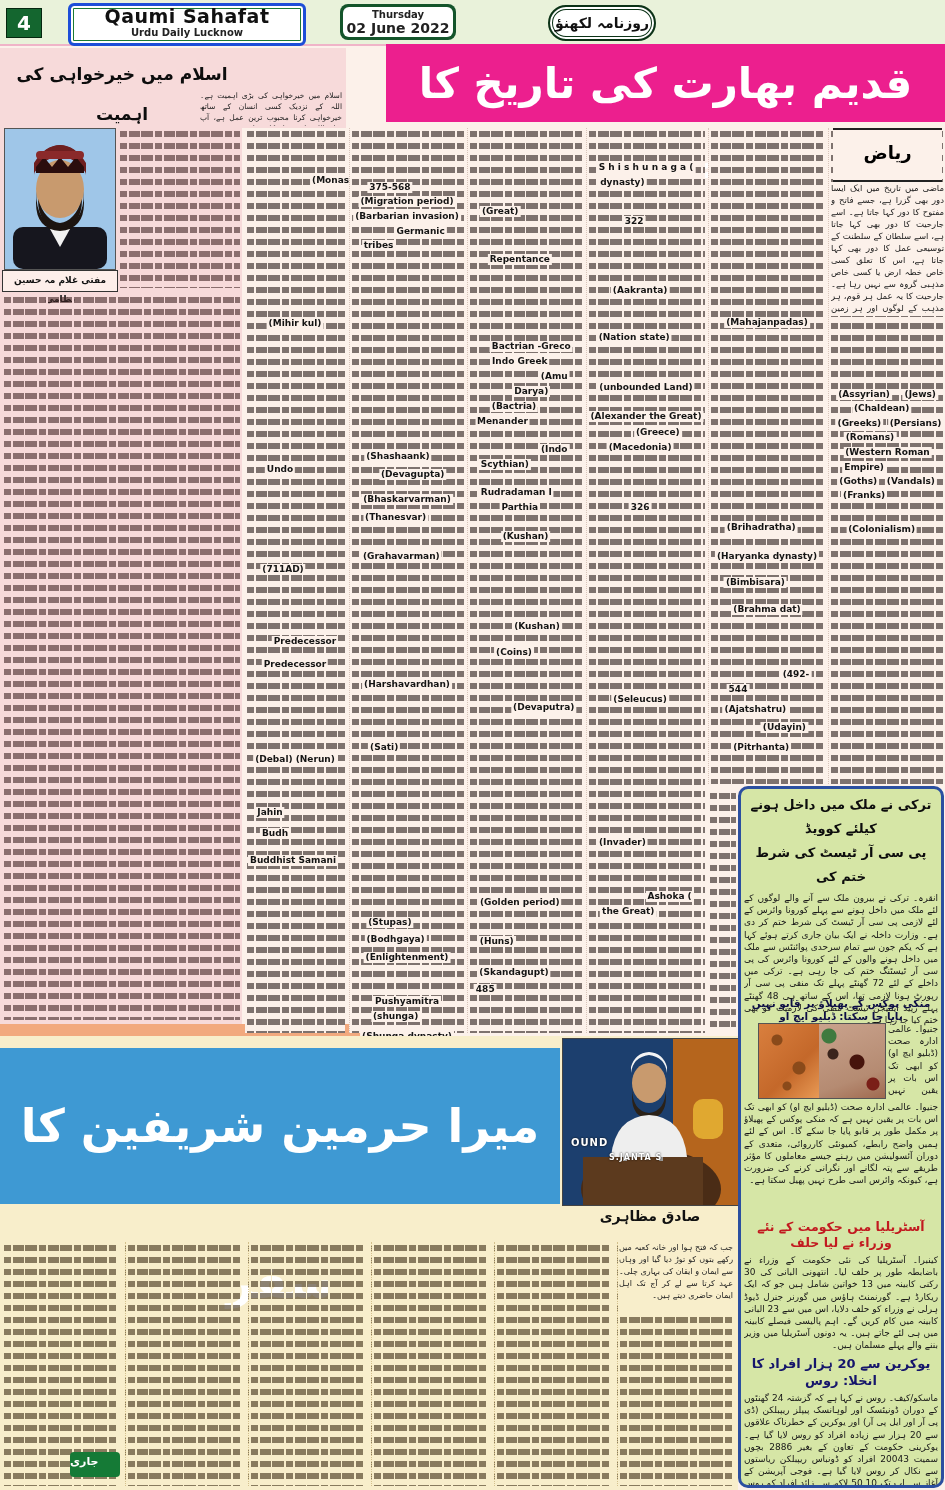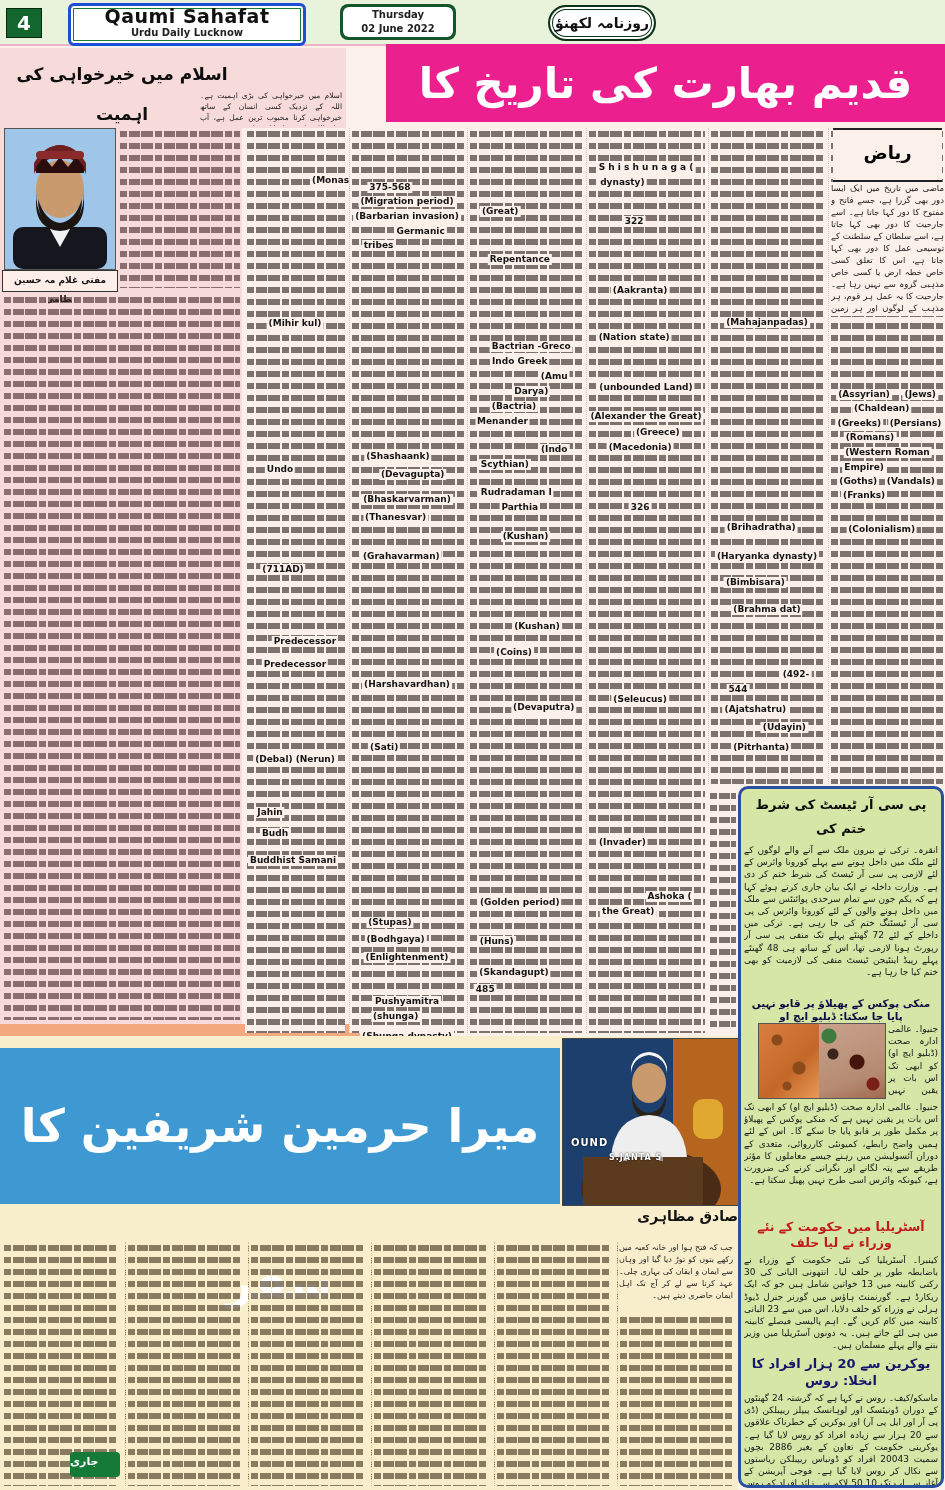--- a/index.html
+++ b/index.html
@@ -10,21 +10,21 @@
   .pagenum{position:absolute;left:6px;top:8px;width:34px;height:28px;background:#14662f;border:1px solid #05270f;
            color:#fff;font-weight:bold;font-size:20px;text-align:center;line-height:28px;}
   .masthead{position:absolute;left:68px;top:3px;width:232px;height:37px;background:#fff;border:3px solid #1d4ed8;
             border-radius:6px;box-shadow:inset 0 0 0 2px #fff, inset 0 0 0 3px #1a7a34;text-align:center;}
   .masthead .nm{font-weight:bold;font-size:19px;line-height:21px;color:#111;letter-spacing:.5px;}
   .masthead .sub{font-weight:bold;font-size:10px;line-height:11px;color:#222;}
   .datebox{position:absolute;left:340px;top:4px;width:116px;height:36px;background:#14552b;border-radius:8px;
            padding:3px;box-sizing:border-box;}
   .datebox .in{background:#fff;border-radius:6px;height:30px;text-align:center;}
   .datebox .d1{font-size:10px;font-weight:bold;color:#222;line-height:15px;}
-  .datebox .d2{font-size:10px;font-weight:bold;color:#222;line-height:13px;}
+  .datebox .d2{font-size:14px;font-weight:bold;color:#222;line-height:13px;}
   .oval{position:absolute;left:548px;top:5px;width:104px;height:32px;background:#fff;border:2px solid #0c3317;
         box-shadow:inset 0 0 0 2px #fff, inset 0 0 0 3px #0c3317;border-radius:18px;text-align:center;}
   .oval span{font-size:14px;font-weight:bold;color:#111;line-height:32px;direction:rtl;}
   .qs-urdu{position:absolute;left:718px;top:2px;width:212px;height:40px;text-align:center;color:#e0251f;
            font-weight:bold;font-size:29px;line-height:40px;direction:rtl;}
   
   .band{position:absolute;left:386px;top:44px;width:559px;height:78px;background:#ec1f8e;}
   .band .t{width:100%;text-align:center;color:#fff;font-weight:bold;font-size:42px;line-height:80px;direction:rtl;}
   
   .pinkA{position:absolute;left:0;top:48px;width:242px;height:976px;background:#f7dada;}
@@ -56,21 +56,21 @@
       border-bottom:2px solid #222;text-align:center;font-weight:bold;font-size:18px;line-height:46px;
       direction:rtl;color:#000;z-index:2;}
   .hist-lead{position:absolute;left:2px;right:2px;top:54px;height:134px;background:#fcf1ea;font-size:8.5px;
              line-height:12px;direction:rtl;text-align:justify;color:#1c1c1c;overflow:hidden;z-index:2;}
   
   .yellow{position:absolute;left:0;top:1036px;width:738px;height:454px;background:#f8eecb;}
   .blueband{position:absolute;left:0;top:1048px;width:560px;height:156px;background:#3e99d3;}
   .blueband .t{width:100%;text-align:center;color:#fff;font-weight:bold;font-size:46px;line-height:156px;direction:rtl;}
   .podium{position:absolute;left:562px;top:1038px;width:176px;height:166px;border:1px solid #444;overflow:hidden;}
   .ph-txt{position:absolute;color:#fff;font-weight:bold;font-size:10px;letter-spacing:1px;text-shadow:0 0 2px #000;}
-  .sadiq{position:absolute;left:562px;top:1208px;width:176px;height:24px;font-weight:bold;
+  .sadiq{position:absolute;left:562px;top:1208px;width:176px;height:24px;text-align:center;font-weight:bold;
          font-size:14px;direction:rtl;color:#111;}
   .bcol{position:absolute;top:1242px;width:114px;height:244px;border-left:1px dotted #d4c18c;}
   .jari{position:absolute;left:70px;top:1452px;width:50px;height:25px;background:#157a36;border-radius:4px;
         color:#fff;font-weight:bold;font-size:11px;text-align:left;line-height:20px;direction:rtl;}
   .meer-snip{position:absolute;left:619px;top:1242px;width:114px;height:74px;background:#f8eecb;font-size:8px;
              line-height:12px;direction:rtl;text-align:justify;color:#222;overflow:hidden;z-index:2;}
   
   .sidebar{position:absolute;left:738px;top:786px;width:206px;height:702px;background:#d6e6a6;
            border:3px solid #2b4fa0;border-radius:10px;box-sizing:border-box;overflow:hidden;}
   .sb-art{position:absolute;left:3px;right:3px;}
@@ -276,20 +276,21 @@
   <div class="bcol fill yel" style="left:248px;"></div>
   <div class="bcol fill yel" style="left:371px;"></div>
   <div class="bcol fill yel" style="left:494px;"></div>
   <div class="bcol fill yel" style="left:617px;"></div>
   <div class="meer-snip">جب کہ فتح ہوا اور خانہ کعبہ میں رکھے بتوں کو توڑ دیا گیا اور وہاں سے ایمان و ایقان کی بہاری چلی۔ عہد کرتا سے لے کر آج تک اہل ایمان حاضری دیتے ہیں۔</div>
   <div class="jari">جاری</div>
 
   <div class="sidebar">
 
     <div class="sb-art" style="top:4px;height:202px;">
+      <div class="sb-h" style="font-size:13px;line-height:24px;color:#0d0d0d;">ترکی نے ملک میں داخل ہونے کیلئے کوویڈ</div>
       <div class="sb-h" style="font-size:13px;line-height:24px;color:#0d0d0d;">پی سی آر ٹیسٹ کی شرط ختم کی</div>
       <div class="sb-b" style="height:150px;margin-top:3px;">انقرہ۔ ترکی نے بیرون ملک سے آنے والے لوگوں کے لئے ملک میں داخل ہونے سے پہلے کورونا وائرس کے لئے لازمی پی سی آر ٹیسٹ کی شرط ختم کر دی ہے۔ وزارت داخلہ نے ایک بیان جاری کرتے ہوئے کہا ہے کہ یکم جون سے تمام سرحدی پوائنٹس سے ملک میں داخل ہونے والوں کے لئے کورونا وائرس کی پی سی آر ٹیسٹنگ ختم کی جا رہی ہے۔ ترکی میں داخلے کے لئے 72 گھنٹے پہلے تک منفی پی سی آر رپورٹ ہونا لازمی تھا، اس کے ساتھ ہی 48 گھنٹے پہلے رپیڈ اینٹیجن ٹیسٹ منفی کی لازمیت کو بھی ختم کیا جا رہا ہے۔</div>
     </div>
 
     <div class="sb-art" style="top:208px;height:220px;">
       <div class="sb-h" style="font-size:10.5px;line-height:13px;color:#0d0d45;">منکی پوکس کے پھیلاؤ پر قابو نہیں پایا جا سکتا: ڈبلیو ایچ او</div>
       <div class="poxphotos">
         <div class="pox-l"></div>
         <div class="pox-r"></div>
       </div>

